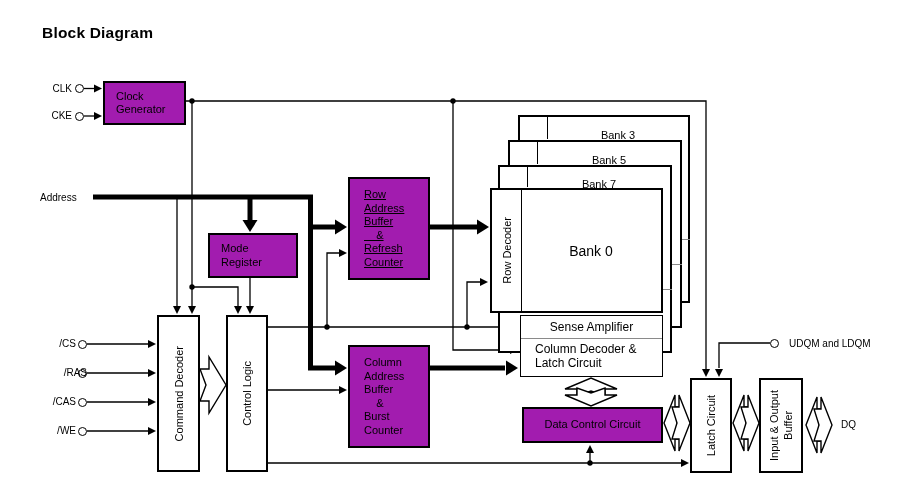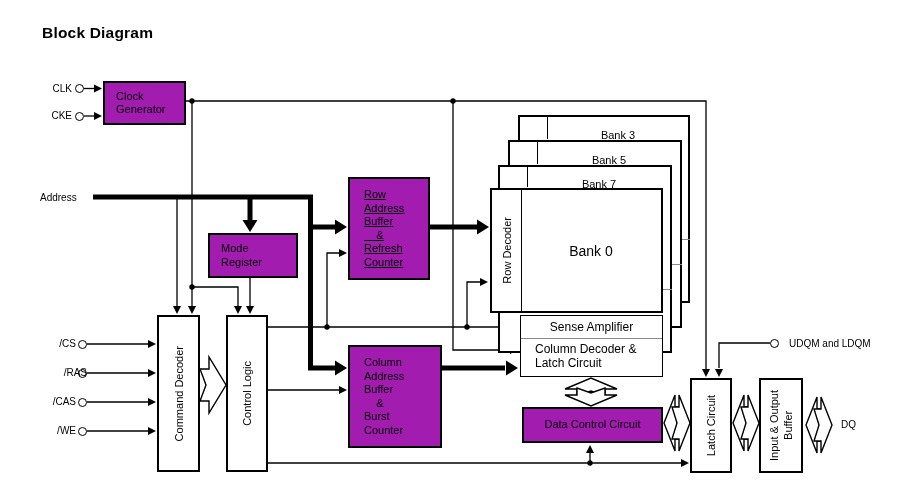--- a/index.html
+++ b/index.html
@@ -173,21 +173,21 @@
 Register</span>
   </div>
   <div class="box pad-l" style="left:348px;top:177px;width:82px;height:103px;text-decoration:underline;">
     <span class="lbl" style="padding-left:14px;">Row
 Address
 Buffer
 &nbsp;&nbsp;&nbsp;&nbsp;&amp;
 Refresh
 Counter</span>
   </div>
-  <div class="box pad-l" style="left:348px;top:345px;width:94px;height:103px;">
+  <div class="box pad-l" style="left:348px;top:345px;width:82px;height:103px;">
     <span class="lbl" style="padding-left:14px;">Column
 Address
 Buffer
 &nbsp;&nbsp;&nbsp;&nbsp;&amp;
 Burst
 Counter</span>
   </div>
   <div class="vbox" style="left:157px;top:315px;width:43px;height:157px;">
     <span class="vtxt">Command Decoder</span>
   </div>

